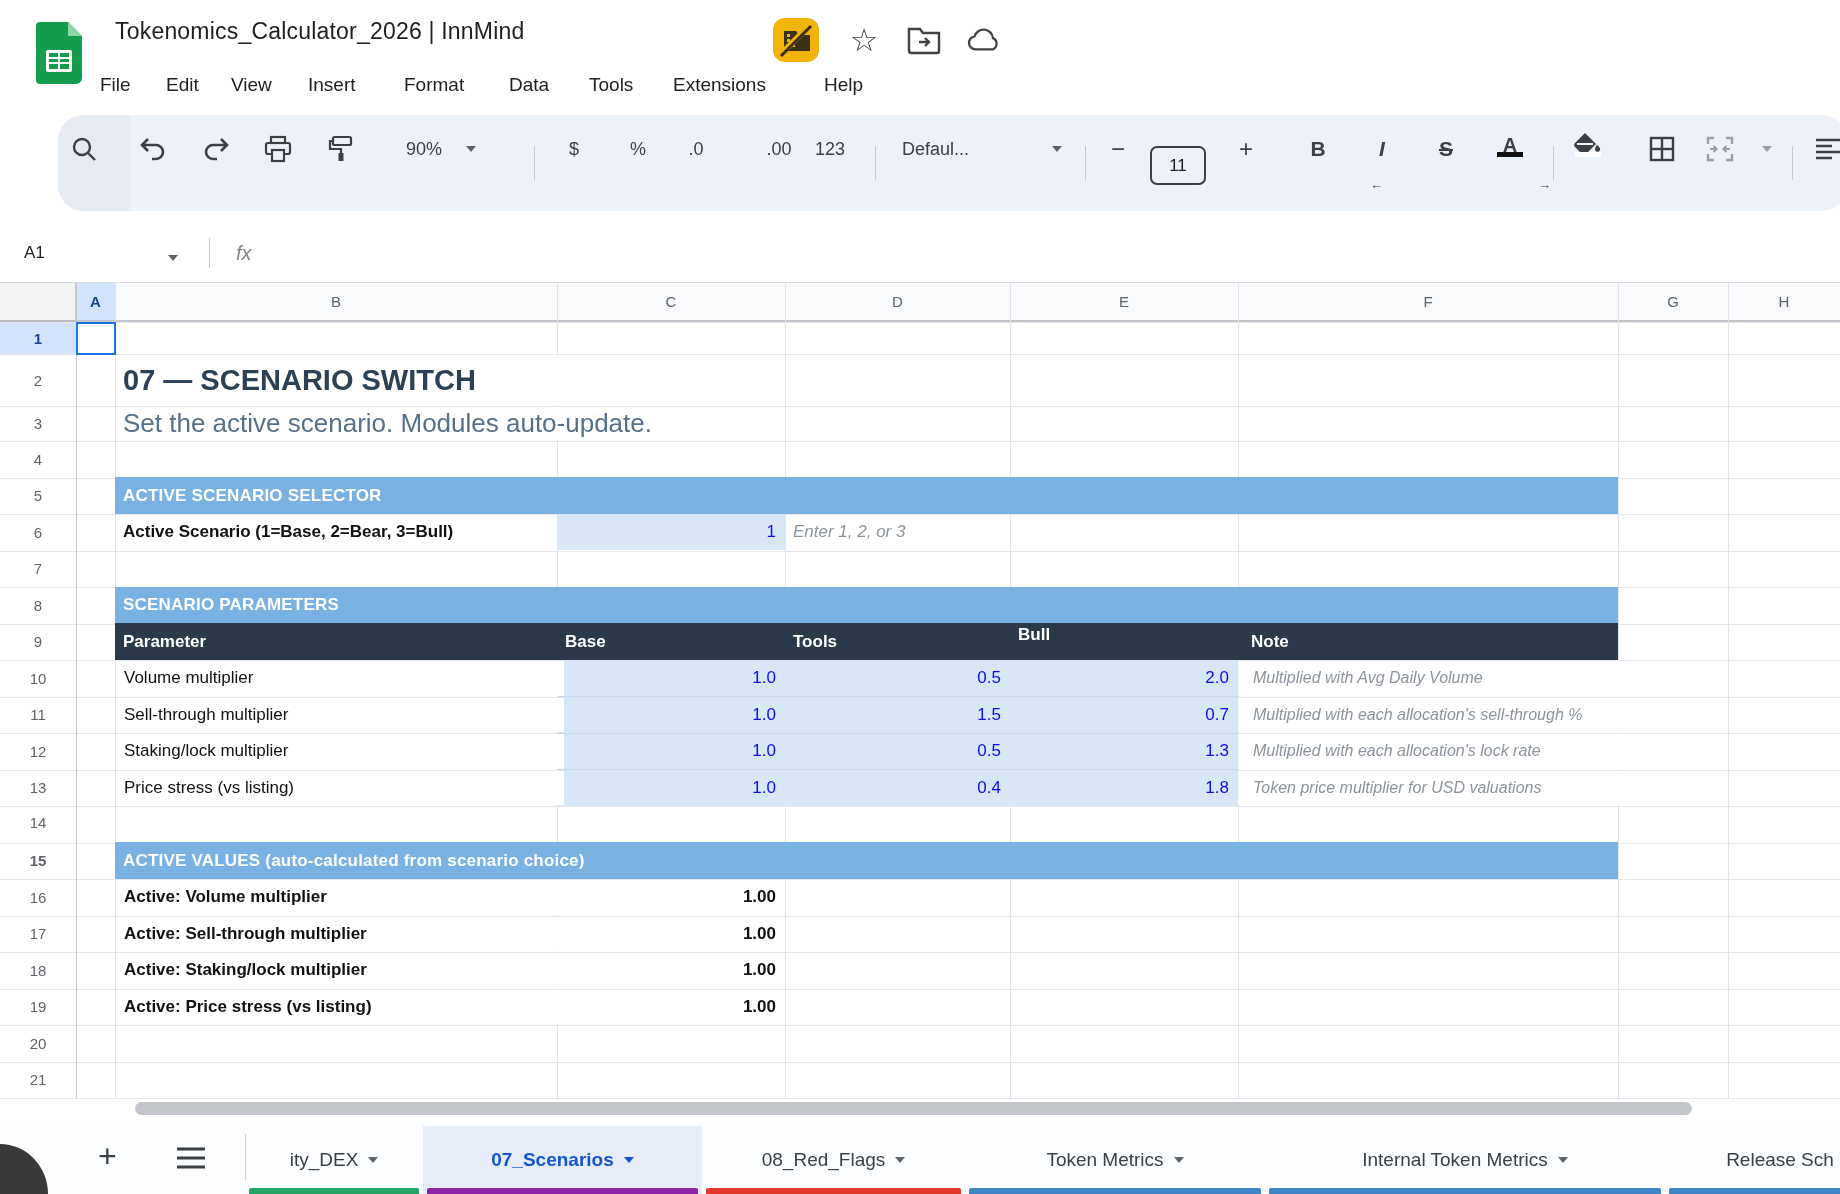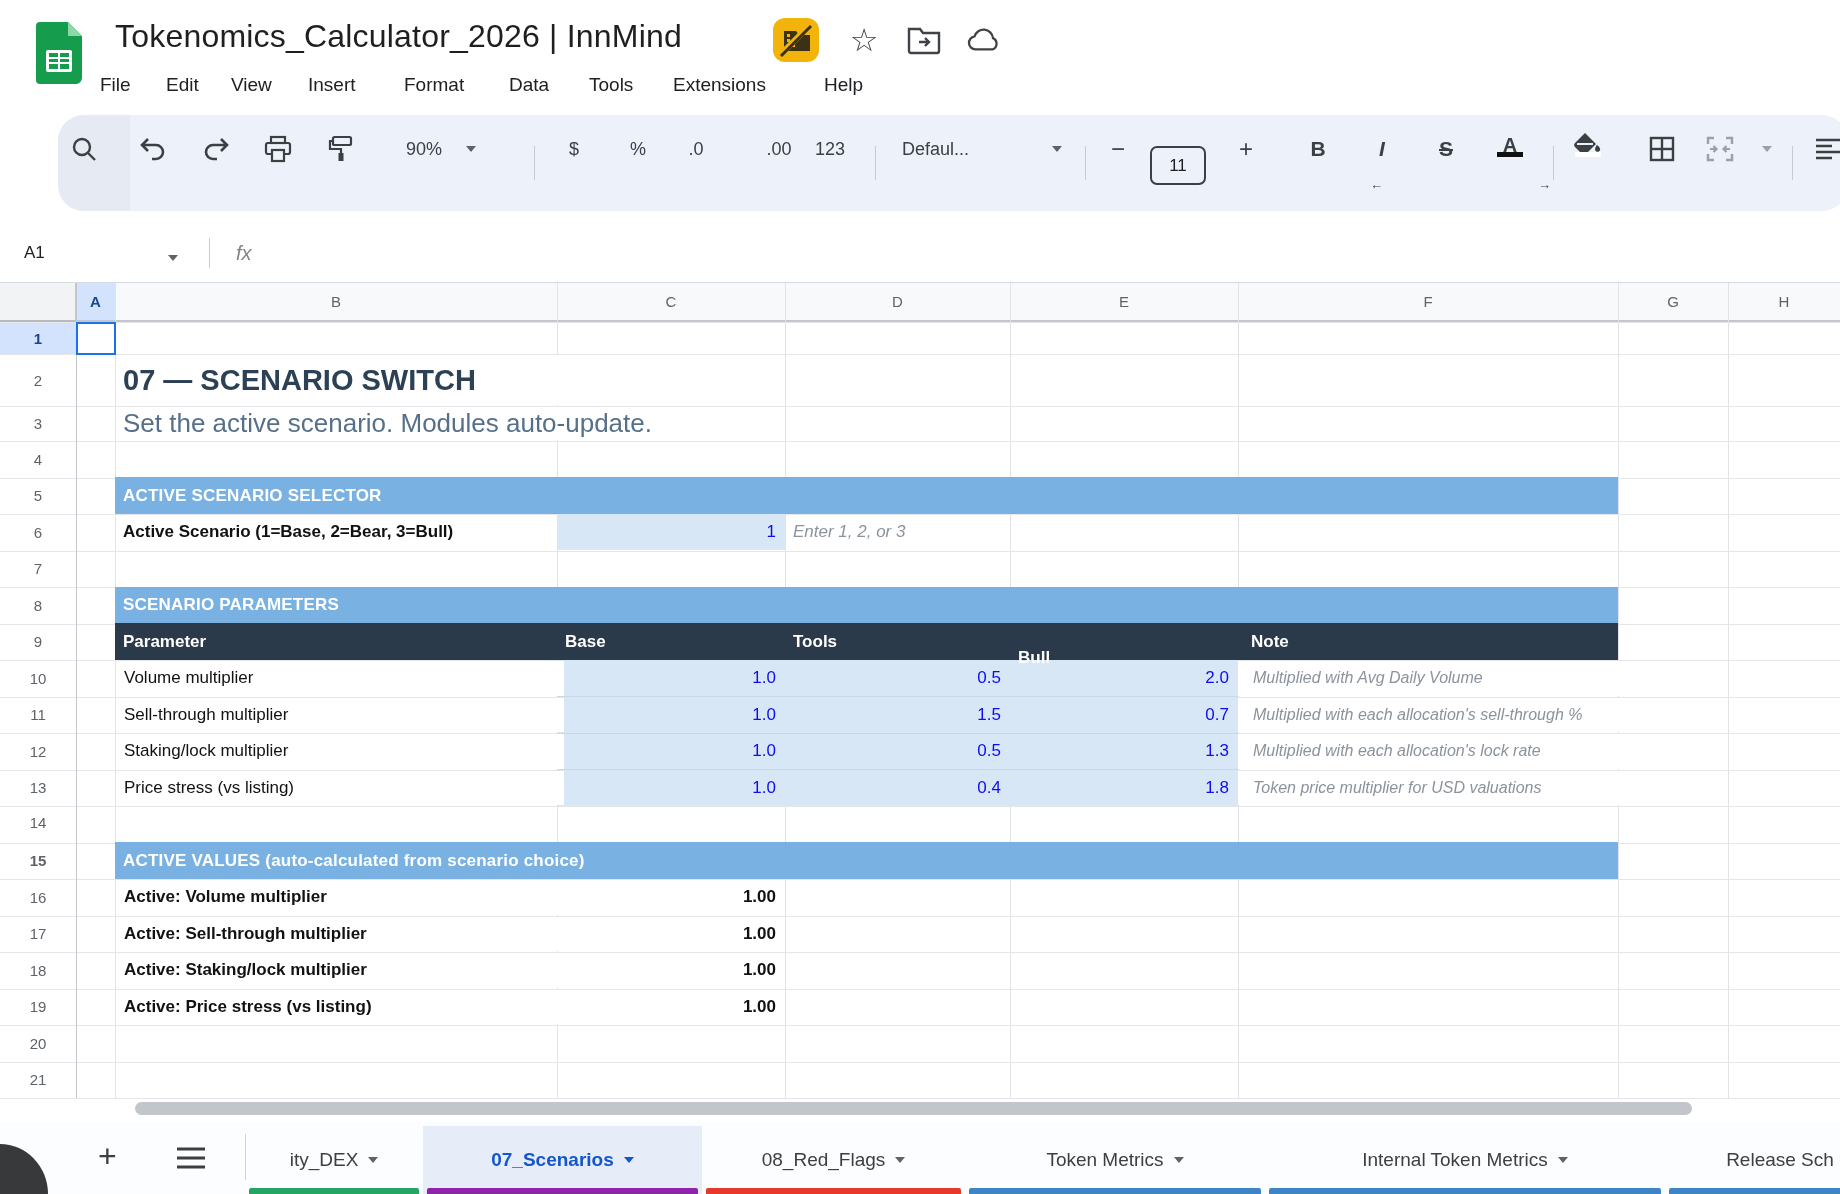--- a/index.html
+++ b/index.html
@@ -3,21 +3,21 @@
 <meta charset="utf-8">
 <style>
   html,body{margin:0;padding:0;}
   body{
     width:1840px;height:1194px;overflow:hidden;position:relative;
     background:#fff;font-family:"Liberation Sans","DejaVu Sans",sans-serif;
     -webkit-font-smoothing:antialiased;
   }
   .abs{position:absolute;}
   
-  .doc-title{position:absolute;left:115px;top:18px;font-size:32px;font-weight:500;color:#1f1f1f;letter-spacing:.2px;}
+  .doc-title{position:absolute;left:115px;top:18px;font-size:23px;font-weight:500;color:#1f1f1f;letter-spacing:.2px;}
   .menu-item{position:absolute;top:70px;height:30px;line-height:30px;font-size:19px;color:#202124;cursor:default;}
   .hdr-ico{position:absolute;top:22px;width:36px;height:36px;display:flex;align-items:center;justify-content:center;}
   
   .toolbar-pill{position:absolute;left:58px;top:115px;width:1790px;height:96px;background:#edf1f9;border-radius:26px;}
   .toolbar-search-cap{position:absolute;left:58px;top:115px;width:72px;height:96px;background:#e6ebf3;border-radius:26px 0 0 26px;}
   .tb{position:absolute;top:115px;height:68px;display:flex;align-items:center;justify-content:center;color:#3c4043;}
   .tb-divider{position:absolute;top:146px;width:1px;height:34px;background:#c6cad1;}
   .tb-text{font-size:18px;color:#3c4043;}
   .fs-box{position:absolute;top:146px;width:52px;height:35px;border:2px solid #3c4043;border-radius:7px;
           display:flex;align-items:center;justify-content:center;font-size:17px;color:#202124;}
@@ -335,21 +335,21 @@
 <div class="cell darkrow" style="left:115px;top:623px;width:1503px;height:37px;"></div>
 <div class="dark-label" style="left:123px;top:623px;height:37px;">
     <span>Parameter</span>
   </div>
 <div class="dark-label" style="left:565px;top:623px;height:37px;">
     <span>Base</span>
   </div>
 <div class="dark-label" style="left:793px;top:623px;height:37px;">
     <span>Tools</span>
   </div>
-<div class="dark-label" style="left:1018px;top:639px;height:37px;">
+<div class="dark-label" style="left:1018px;top:616px;height:37px;">
     <span>Bull</span>
   </div>
 <div class="dark-label" style="left:1251px;top:623px;height:37px;">
     <span>Note</span>
   </div>
 
 <div class="fillstrip" style="left:557px;top:660px;width:681px;height:146px;"></div>
 <div class="strip-line" style="left:557px;top:696px;width:681px;"></div>
 <div class="strip-line" style="left:557px;top:733px;width:681px;"></div>
 <div class="strip-line" style="left:557px;top:769px;width:681px;"></div>

